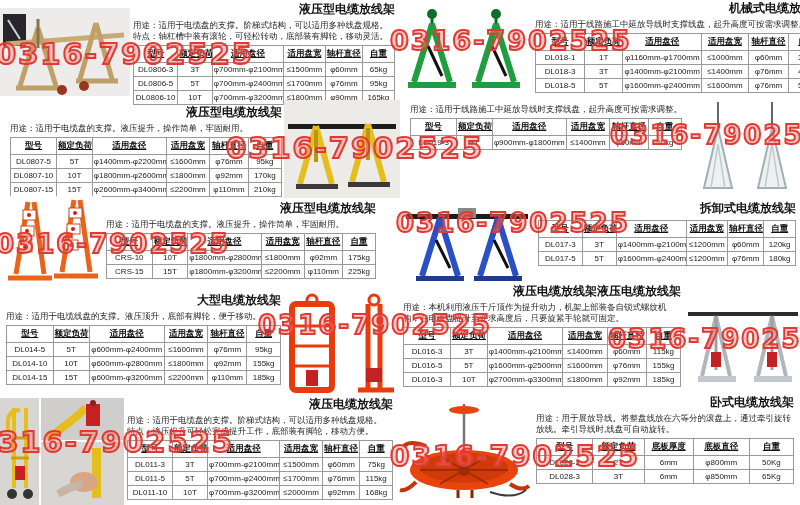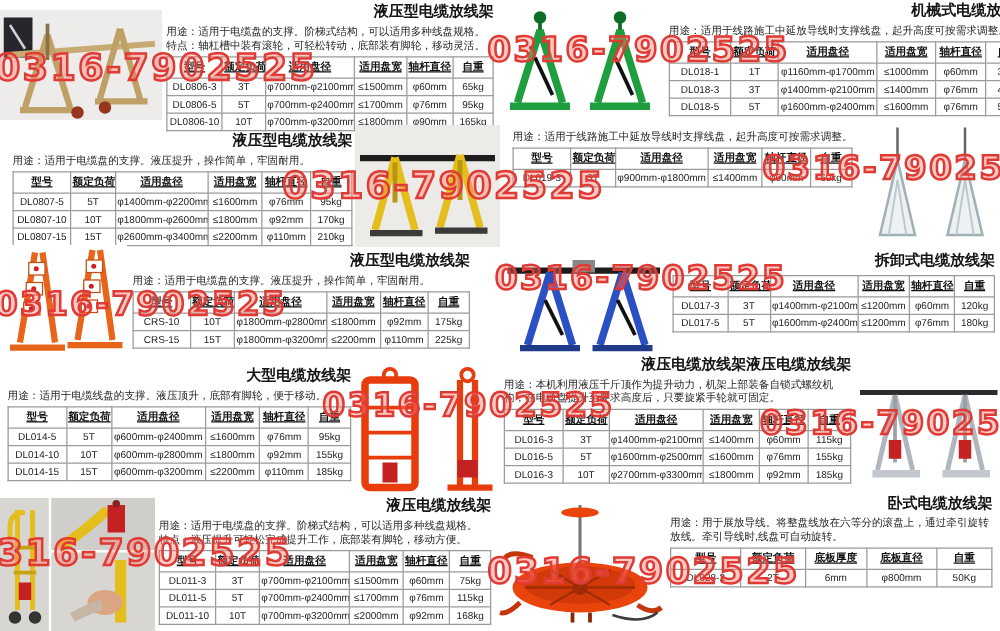--- a/index.html
+++ b/index.html
@@ -553,20 +553,27 @@
           </tr>
         </thead>
         <tbody>
           <tr>
             <td>DL028-2</td>
             <td>2T</td>
             <td>6mm</td>
             <td>φ800mm</td>
             <td>50Kg</td>
           </tr>
+          <tr>
+            <td>DL028-3</td>
+            <td>3T</td>
+            <td>6mm</td>
+            <td>φ850mm</td>
+            <td>65Kg</td>
+          </tr>
         </tbody>
       </table>
   </div>
 
   <div class="wm" style="left:-4px;top:40px;font-size:29px">0316-7902525</div>
   <div class="wm" style="left:390px;top:27px;font-size:27px">0316-7902525</div>
   <div class="wm" style="left:226px;top:134px;font-size:29px">0316-7902525</div>
   <div class="wm" style="left:610px;top:122px;font-size:26px">0316-7902525</div>
   <div class="wm" style="left:-4px;top:231px;font-size:26px">0316-7902525</div>
   <div class="wm" style="left:396px;top:210px;font-size:26px">0316-7902525</div>

